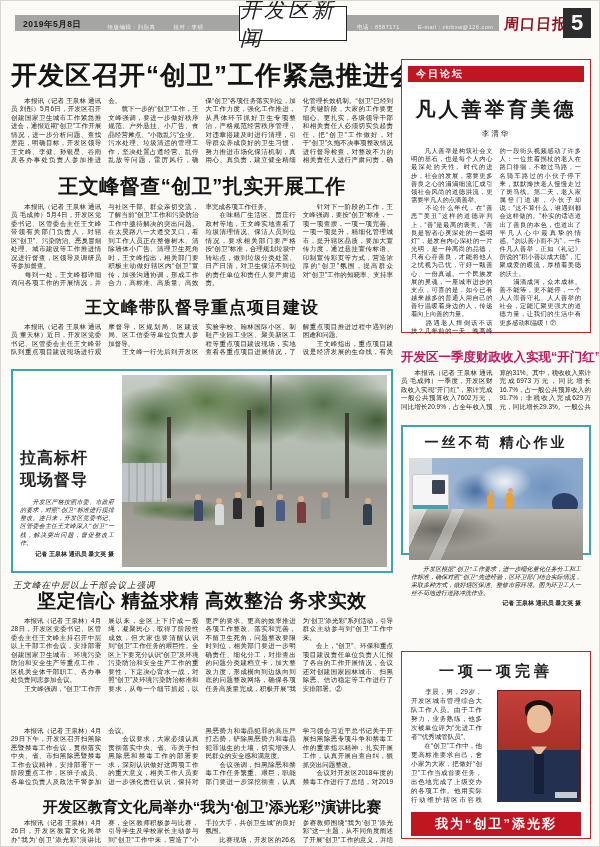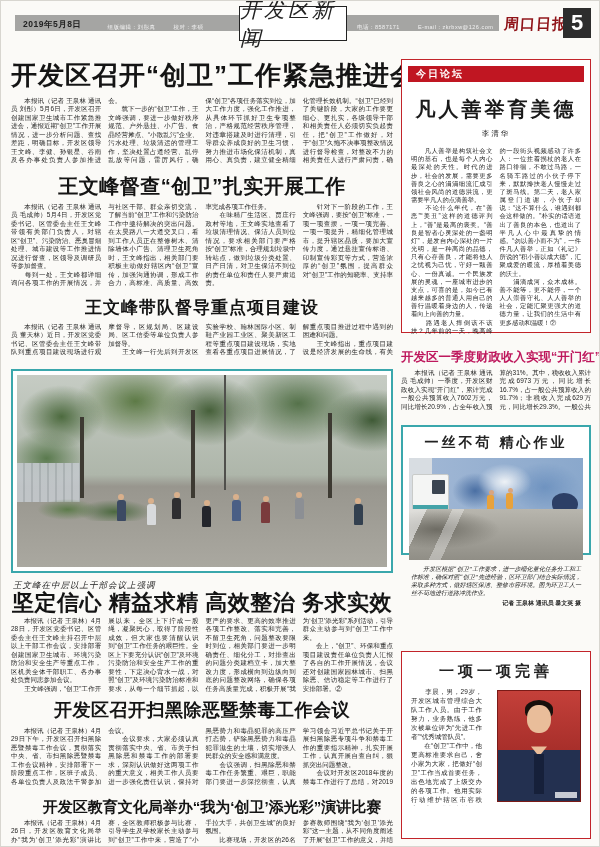--- a/index.html
+++ b/index.html
@@ -17,21 +17,21 @@
   .paper-logo{font-family:"Liberation Serif",serif;font-weight:bold;color:#8f1318;
         font-size:15px;letter-spacing:1px;transform:skewX(-4deg);}
   .page-num{background:#2d2d2d;color:#fff;font-weight:bold;font-size:22px;
         display:flex;align-items:center;justify-content:center;}
 
   
   .hl{font-weight:bold;text-align:center;color:#141414;line-height:1.1;white-space:nowrap;}
   .hl.a1{font-size:26px;letter-spacing:1px;}
   .hl.a2{font-size:20px;letter-spacing:.5px;}
   .hl.a3{font-size:17px;letter-spacing:1px;}
-  .hl.a4{font-size:22px;letter-spacing:.5px;}
+  .hl.a4{font-size:19px;letter-spacing:.5px;}
   .hl.a5{font-size:18px;letter-spacing:.5px;}
   .hl.a6{font-size:15px;}
   .kicker{font-family:"Liberation Serif",serif;font-style:italic;font-size:8.5px;color:#222;letter-spacing:1px;}
   .bodycols{font-size:6.5px;line-height:1.3;text-align:justify;white-space:pre-line;
         color:#1e1e1e;overflow:hidden;column-gap:7px;}
   .c4{column-count:4;}
   .c2{column-count:2;}
 
   
   .pbox{border:2px solid #3aa7ac;background:#fff;}
@@ -138,20 +138,26 @@
 　　在味精厂生活区、贾庄行政村等地，王文峰实地查看了垃圾清理情况、保洁人员到位情况，要求相关部门要严格按“创卫”标准，合理规划垃圾中转站点，做到垃圾分类处置、日产日清，对卫生保洁不到位的责任单位和责任人要严肃追责。
 　　针对下一阶段的工作，王文峰强调，要按“创卫”标准，一项一项查摆，一项一项完善、一项一项提升，精细化管理城市，提升辖区品质，要加大宣传力度，通过悬挂宣传标语、印制宣传彩页等方式，营造浓厚的“创卫”氛围，提高群众对“创卫”工作的知晓率、支持率和参与率，推动“创卫”工作取得实效。②</div>
 
   <div class="abs hl a3" style="left:10px;top:298px;width:382px;">王文峰带队督导重点项目建设</div>
   <div class="abs bodycols c4" style="left:10px;top:322px;width:382px;height:42px;">　　本报讯（记者 王泉林 通讯员 董天林）近日，开发区党委书记、区管委会主任王文峰带队到重点项目建设现场进行观摩督导，区规划局、区建设局、区工信委等单位负责人参加督导。
 　　王文峰一行先后到开发区实验学校、翰林国际小区、制鞋产业园工业区、聚美新区工程等重点项目建设现场，实地查看各重点项目进展情况，了解重点项目推进过程中遇到的困难和问题。
 　　王文峰指出，重点项目建设是经济发展的生命线，有关部门负责人要进一步强化责任担当，深入工地、深入企业，主动帮助项目方解决实际问题，为重点项目建设提供良好的服务环境，要严格落实“六个一”分包制度，打造精品工程、优质工程，要突出工作重点，抓住关键环节，确保快速推进重点项目建设。②</div>
 
   <div class="abs pbox" style="left:10px;top:368px;width:382px;height:204px;">
     <div class="pb1-inner">
+      <div class="pb1-side">
+        <div class="pb1-title">拉高标杆
+现场督导</div>
+        <div class="smallcap">　　开发区严格按照市委、市政府的要求，对照“创卫”标准进行摸排整改。连日来，开发区党委书记、区管委会主任王文峰深入“创卫”一线，解决突出问题，督促整改工作。</div>
+        <div class="byline">记者 王泉林 通讯员 暴文英 摄</div>
+      </div>
       <div class="photo1">
         <div class="foliage"></div>
         <div class="fence"></div>
         <div class="verge"></div>
         <div class="trunk" style="left:17%;top:22%;height:42%;"></div>
         <div class="trunk" style="left:47%;top:18%;height:46%;"></div>
         <div class="trunk" style="left:84%;top:20%;height:44%;"></div>
         <div class="pole" style="left:56%;top:0;height:60%;"></div>
         <div class="person" style="left:27%;bottom:24%;background:#3c4a63;"></div>
         <div class="person" style="left:35%;bottom:22%;background:#d8dadc;"></div>
@@ -164,21 +170,20 @@
       </div>
     </div>
   </div>
 
   <div class="abs kicker" style="left:12px;top:579px;">王文峰在中层以上干部会议上强调</div>
   <div class="abs hl a4" style="left:10px;top:590px;width:382px;">坚定信心  精益求精  高效整治  务求实效</div>
   <div class="abs bodycols c4" style="left:10px;top:616px;width:382px;height:76px;">　　本报讯（记者 王泉林）4月28日，开发区党委书记、区管委会主任王文峰主持召开中层以上干部工作会议，安排部署创建国家卫生城市、环境污染防治和安全生产等重点工作，区机关全体干部职工、各办事处负责同志参加会议。
 　　王文峰强调，“创卫”工作开展以来，全区上下拧成一股绳，凝聚民心，取得了阶段性成效，但大家也要清醒认识到“创卫”工作任务的艰巨性。全区上下要充分认识“创卫”及环境污染防治和安全生产工作的重要性，下定决心背水一战，对照“创卫”及环境污染防治标准和要求，从每一个细节抓起，以更严的要求、更高的效率推进各项工作整改、落实和完善，不留卫生死角，问题整改要限时到位，相关部门要进一步明确责任、细化分工，对排查出的问题分类建档立卡，加大整改力度，形成横向到边纵向到底的问题整改网络，确保各项任务高质量完成，积极开展“我为‘创卫’添光彩”系列活动，引导群众主动参与到“创卫”工作中来。
 　　会上，“创卫”、环保和重点项目建设责任单位负责人汇报了各自的工作开展情况，会议还对创建国家园林城市、扫黑除恶、信访稳定等工作进行了安排部署。②</div>
 
-  <div class="abs hl a5" style="left:10px;top:700px;width:382px;">开发区召开扫黑除恶暨禁毒工作会议</div>
   <div class="abs bodycols c4" style="left:10px;top:726px;width:382px;height:66px;">　　本报讯（记者 王泉林）4月29日下午，开发区召开扫黑除恶暨禁毒工作会议，贯彻落实中央、省、市扫黑除恶暨禁毒工作会议精神，安排部署下一阶段重点工作，区班子成员、各单位负责人及政法干警参加会议。
 　　会议要求，大家必须认真贯彻落实中央、省、市关于扫黑除恶和禁毒工作的部署要求，深刻认识做好这两项工作的重大意义，相关工作人员要进一步强化责任认识，保持对黑恶势力和毒品犯罪的高压严打态势，铲除黑恶势力和毒品犯罪滋生的土壤，切实增强人民群众的安全感和满意度。
 　　会议强调，扫黑除恶和禁毒工作任务繁重、艰巨，职能部门要进一步深挖彻查，认真学习领会习近平总书记关于开展扫黑除恶专项斗争和禁毒工作的重要指示精神，扎实开展工作，认真开展自查自纠，狠抓突出问题整改。
 　　会议对开发区2018年度的禁毒工作进行了总结，对2019年度的禁毒工作重点、禁毒委各成员单位的职责进行了明确部署，与会人员纷纷表示，一定以高度的政治责任感，坚决打赢扫黑除恶暨禁毒人民战争。②</div>
 
   <div class="abs hl a6" style="left:20px;top:798px;width:382px;">开发区教育文化局举办“我为‘创卫’添光彩”演讲比赛</div>
   <div class="abs bodycols c4" style="left:10px;top:818px;width:382px;height:27px;">　　本报讯（记者 王泉林）4月26日，开发区教育文化局举办“我为‘创卫’添光彩”演讲比赛，全区教师积极参与比赛，引导学生及学校家长主动参与到“创卫”工作中来，营造了“小手拉大手，共创卫生城”的良好氛围。
 　　比赛现场，开发区的26名参赛教师围绕“我为‘创卫’添光彩”这一主题，从不同角度阐述了开展“创卫”工作的意义，并结合自己的工作实际和亲身感受，用生动的语言讲述了自己参与“创卫”工作的具体做法，展示了“创卫”从我做起、从现在做起、从点滴做起的坚定决心。
 　　据了解，下一步，开发区教育文化局将号召各学校定期开展环境卫生主题班会和家长会，宣传“创卫”工作，积极适时发动“百名小卫士集中行动”活动，充分调动学生参与“创卫”工作的积极性，以小手拉大手的形式，引导学生家长积极投身“创卫”工作，将“创卫”工作推向深入。②</div>
 
@@ -218,15 +223,16 @@
     <div style="padding:0;height:118px;overflow:hidden;">
       <div class="portrait" style="margin-right:9px;">
         <div class="hair"></div>
         <div class="face"></div>
         <div class="uniform"></div>
         <div class="stamp"></div>
       </div>
       <div class="profile-body">　　李晨，男，29岁，开发区城市管理综合大队工作人员。由于工作努力，业务熟练，他多次被单位评为“先进工作者”“优秀城管队员”。
 　　在“创卫”工作中，他更高标准要求自己，舍小家为大家，把做好“创卫”工作当成首要任务，出色地完成了上级交办的各项工作。他用实际行动维护辖区市容秩序、方便群众生活，展现了一名城市管理人员的职业操守和奉献精神，受到辖区群众和单位同事的一致好评。②</div>
     </div>
+    <div class="banner">我为“创卫”添光彩</div>
   </div>
 
 </div>
 
 </body></html>

